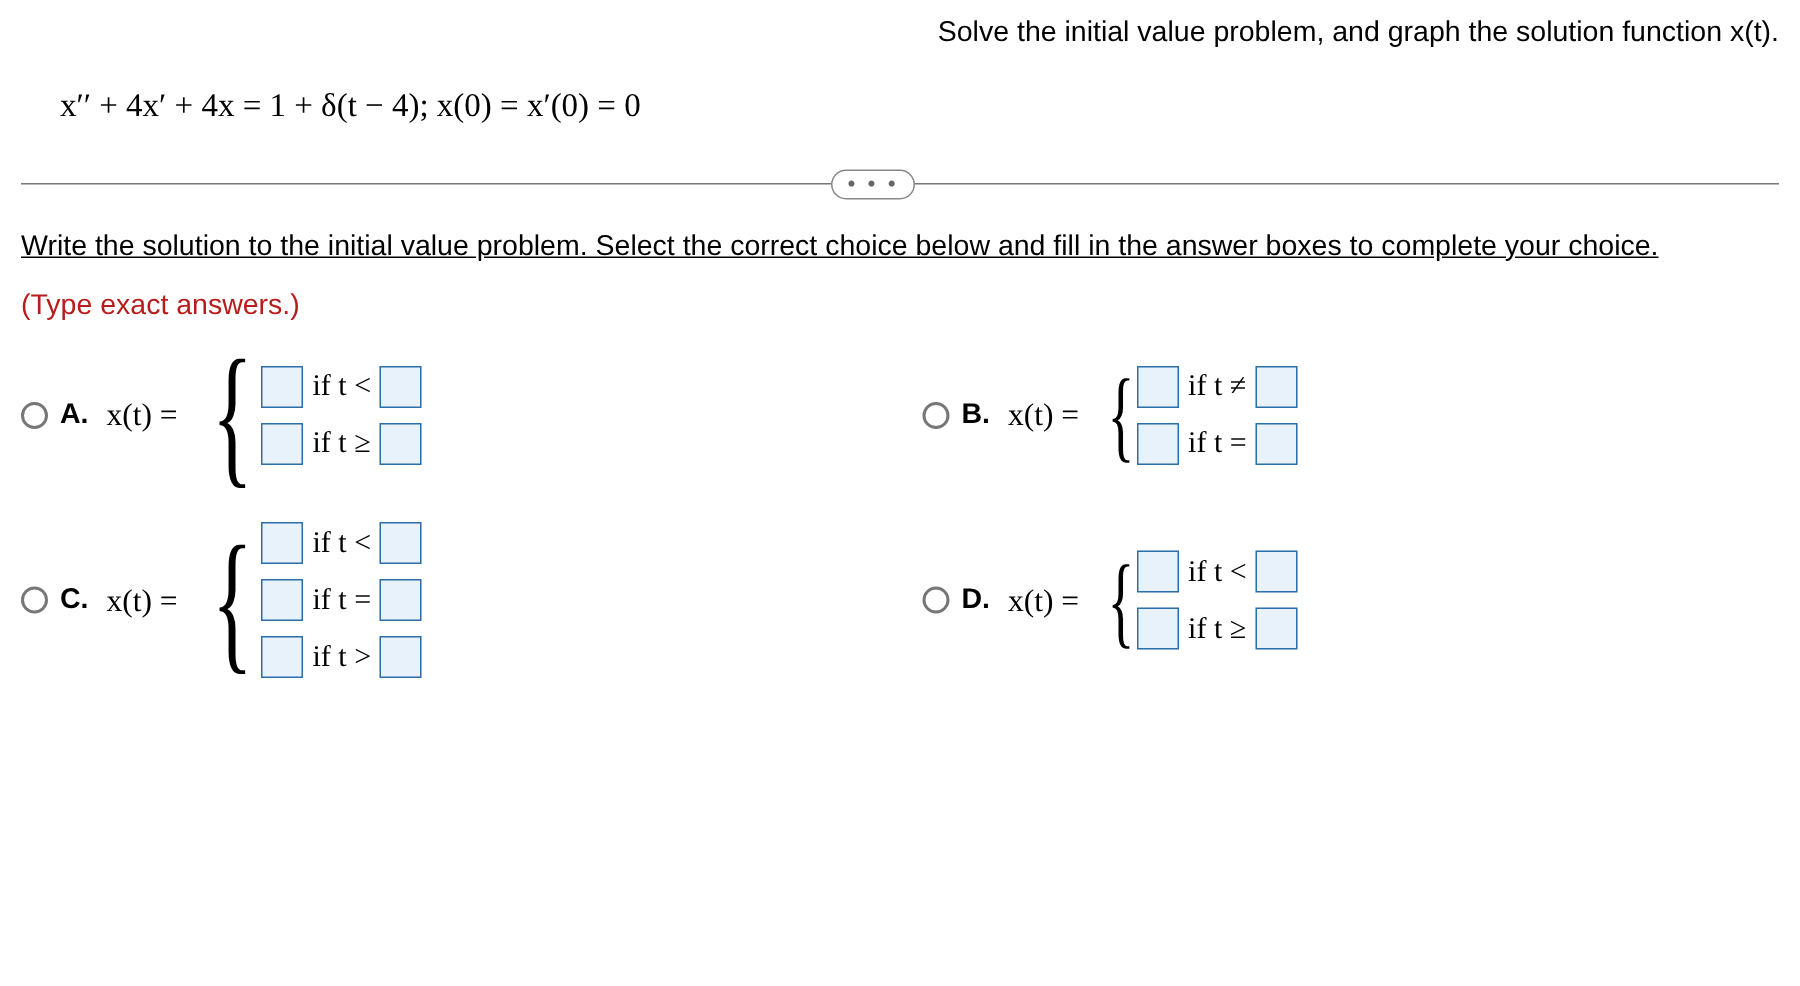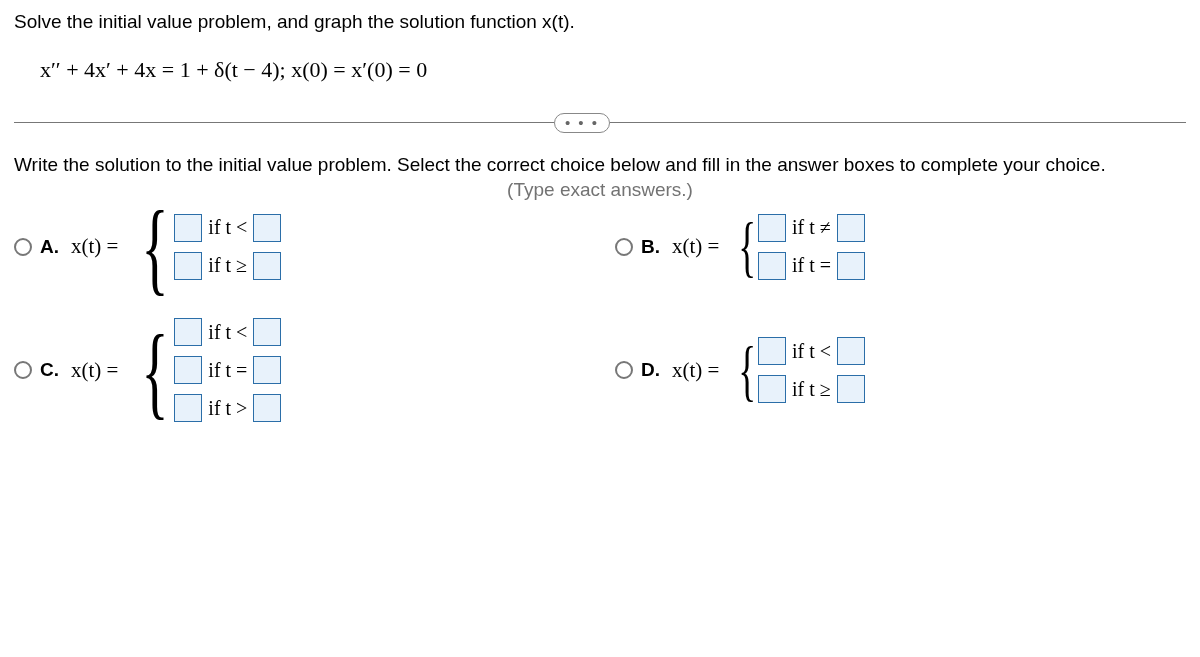--- a/index.html
+++ b/index.html
@@ -4,28 +4,28 @@
   <style>
     * { box-sizing: border-box; margin: 0; padding: 0; }
     body {
       font-family: Arial, Helvetica, sans-serif;
       font-size: 19px;
       color: #000;
       background: #fff;
       padding: 8px 14px;
       width: 1200px;
     }
-    .problem-statement { margin-bottom: 20px; line-height: 1.5; }
+    .problem-statement { margin-bottom: 20px; line-height: 1.5; text-align: right; }
     .equation-line { padding-left: 26px; font-family: Liberation Serif, serif; font-size: 22px; margin-top: 10px; }
     .divider-row { display: flex; align-items: center; margin: 30px 0 18px 0; }
     .hr-left { flex: 0 0 540px; border: none; border-top: 1px solid #777; }
     .ellipsis-cap { border: 1px solid #888; border-radius: 10px; height: 20px; width: 56px; display: flex; align-items: center; justify-content: center; color: #666; font-size: 15px; letter-spacing: 2px; }
     .hr-right { flex: 1; border: none; border-top: 1px solid #777; }
-    .instruction { line-height: 1.5; }
-    .hint { color: #737373; margin-bottom: 4px; text-align: center; }
+    .instruction { margin-bottom: 14px; line-height: 1.5; text-decoration: underline; }
+    .hint { color: #b91c1c; margin-bottom: 20px; }
     .choices { display: grid; grid-template-columns: 1fr 1fr; column-gap: 30px; row-gap: 30px; }
     .choice-row { display: flex; align-items: center; gap: 8px; }
     .radio { appearance: none; -webkit-appearance: none; width: 18px; height: 18px; border: 2px solid #777; border-radius: 50%; flex-shrink: 0; cursor: pointer; }
     .choice-label { font-weight: bold; margin-right: 4px; }
     .math { font-family: Liberation Serif, serif; font-size: 21px; }
     .brace-wrap { display: flex; align-items: center; margin-left: 4px; }
     .brace { font-size: 68px; font-family: 'Times New Roman', serif; font-weight: 100; line-height: 0.8; transform: scaleX(0.55); margin-right: -6px; }
     .brace-3 { font-size: 104px; }
     .cases { display: flex; flex-direction: column; gap: 10px; }
     .case-line { display: flex; align-items: center; gap: 6px; font-family: 'Times New Roman', serif; font-size: 20px; }

